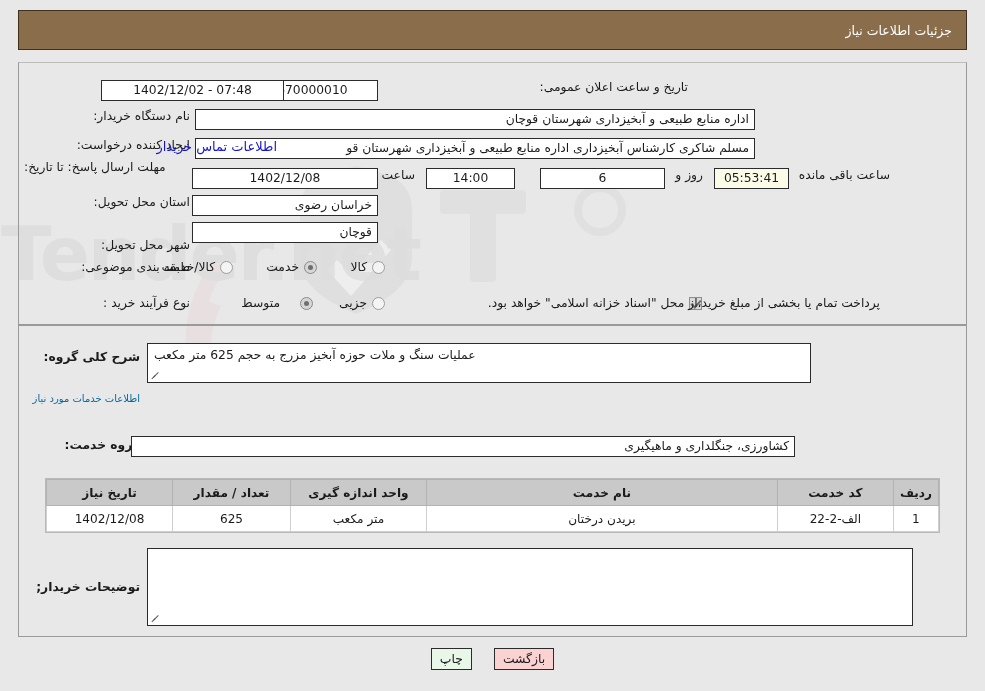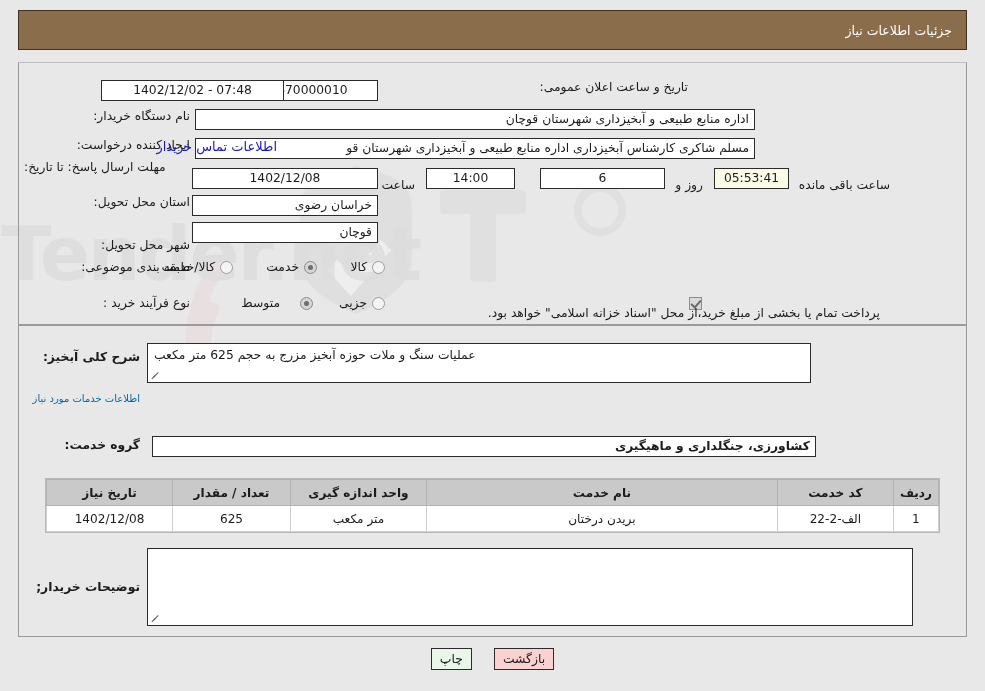--- a/index.html
+++ b/index.html
@@ -96,21 +96,20 @@
     text-align: center;
     overflow: hidden;
     direction: rtl;
   }
   .fld-r { text-align: right; }
   .fld-cream { background: #fbfbe8; }
   .inline-txt {
     font-size: 12.3px;
     color: #1b1b1b;
     padding: 0 5px;
-    margin-top: 10px;
   }
   .link {
     font-size: 13px;
     color: #1414cf;
     text-decoration: none;
     padding: 0 6px;
     cursor: pointer;
   }
 
   
@@ -379,36 +378,36 @@
     <span class="radio-lbl">متوسط</span>
   </div>
   <div class="row" style="right:283px; top:297px;">
     <span class="chk on"></span>
   </div>
   <div class="row" style="right:100px; top:296px;">
     <span class="inline-txt">پرداخت تمام یا بخشی از مبلغ خرید،از محل "اسناد خزانه اسلامی" خواهد بود.</span>
   </div>
 
   <div class="row" style="right:845px; top:350px;">
-    <span class="lbl lbl-b">شرح کلی آبخیز:</span>
+    <span class="lbl lbl-b">شرح کلی گروه:</span>
   </div>
   <div class="ta" style="position:absolute; right:174px; top:343px; width:664px; height:40px; z-index:4;">
     <span>عملیات سنگ و ملات حوزه آبخیز مزرج به حجم 625 متر مکعب</span>
     <span class="grip">
         <i></i>
         <i></i>
       </span>
   </div>
 
   <div class="sec-head" style="right:845px; top:393px;">اطلاعات خدمات مورد نیاز</div>
 
   <div class="row" style="right:845px; top:438px;">
     <span class="lbl lbl-b">گروه خدمت:</span>
   </div>
-  <div class="row" style="right:169px; top:436px;font-weight:bold;">
+  <div class="row" style="right:190px; top:436px;">
     <div class="fld fld-r" style="width:664px;">کشاورزی، جنگلداری و ماهیگیری</div>
   </div>
 
   <div class="tbl-wrap">
     <table class="grid">
       <thead>
         <tr>
           <th style="width:42px;">ردیف</th>
           <th style="width:116px;">کد خدمت</th>
           <th>نام خدمت</th>

